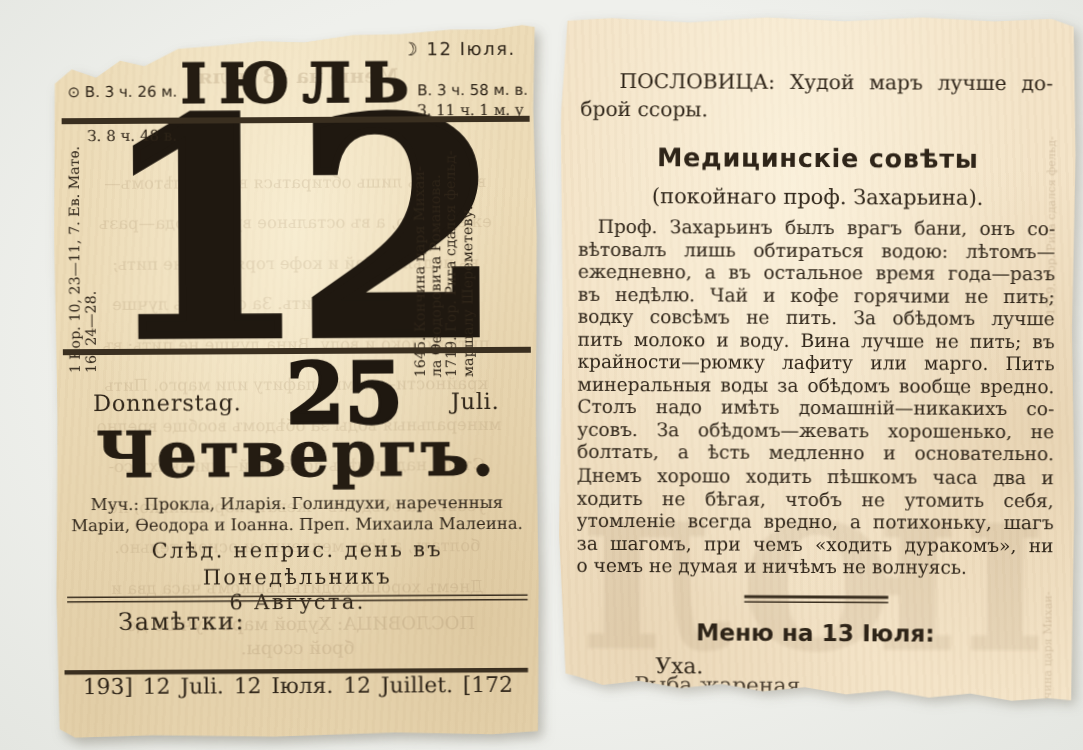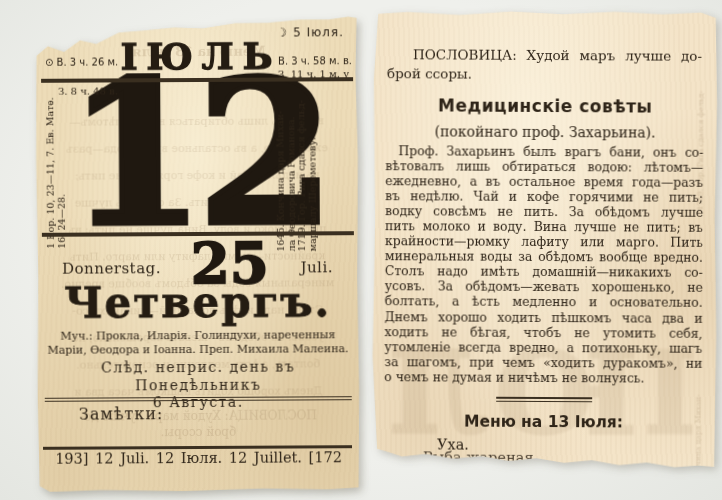--- a/index.html
+++ b/index.html
@@ -108,21 +108,21 @@
         <div>Столъ надо имѣть домашній—никакихъ со-</div>
         <div>усовъ. За обѣдомъ—жевать хорошенько, не</div>
         <div>болтать, а ѣсть медленно и основательно.</div>
         <div>Днемъ хорошо ходить пѣшкомъ часа два и</div>
       </div>
       <div class="ghost gl2" aria-hidden="true">
         <div>ПОСЛОВИЦА: Худой маръ лучше до-</div>
         <div>брой ссоры.</div>
       </div>
 
-      <div class="moon-note"><span class="sym">☽</span> <span class="sym">5 Іюля.</span></div>
+      <div class="moon-note"><span class="sym">☽</span> <span class="sym">12 Іюля.</span></div>
 
       <div class="sun-times">
         <span class="sym">⊙</span> <span class="sym">В. 3 ч. 26 м.</span>
         <span class="in">З. 8 ч. 48 в.</span>
       </div>
 
       <div class="month">ІЮЛЬ</div>
 
       <div class="moon-times">
         <span class="sym">В. 3 ч. 58 м. в.</span>

